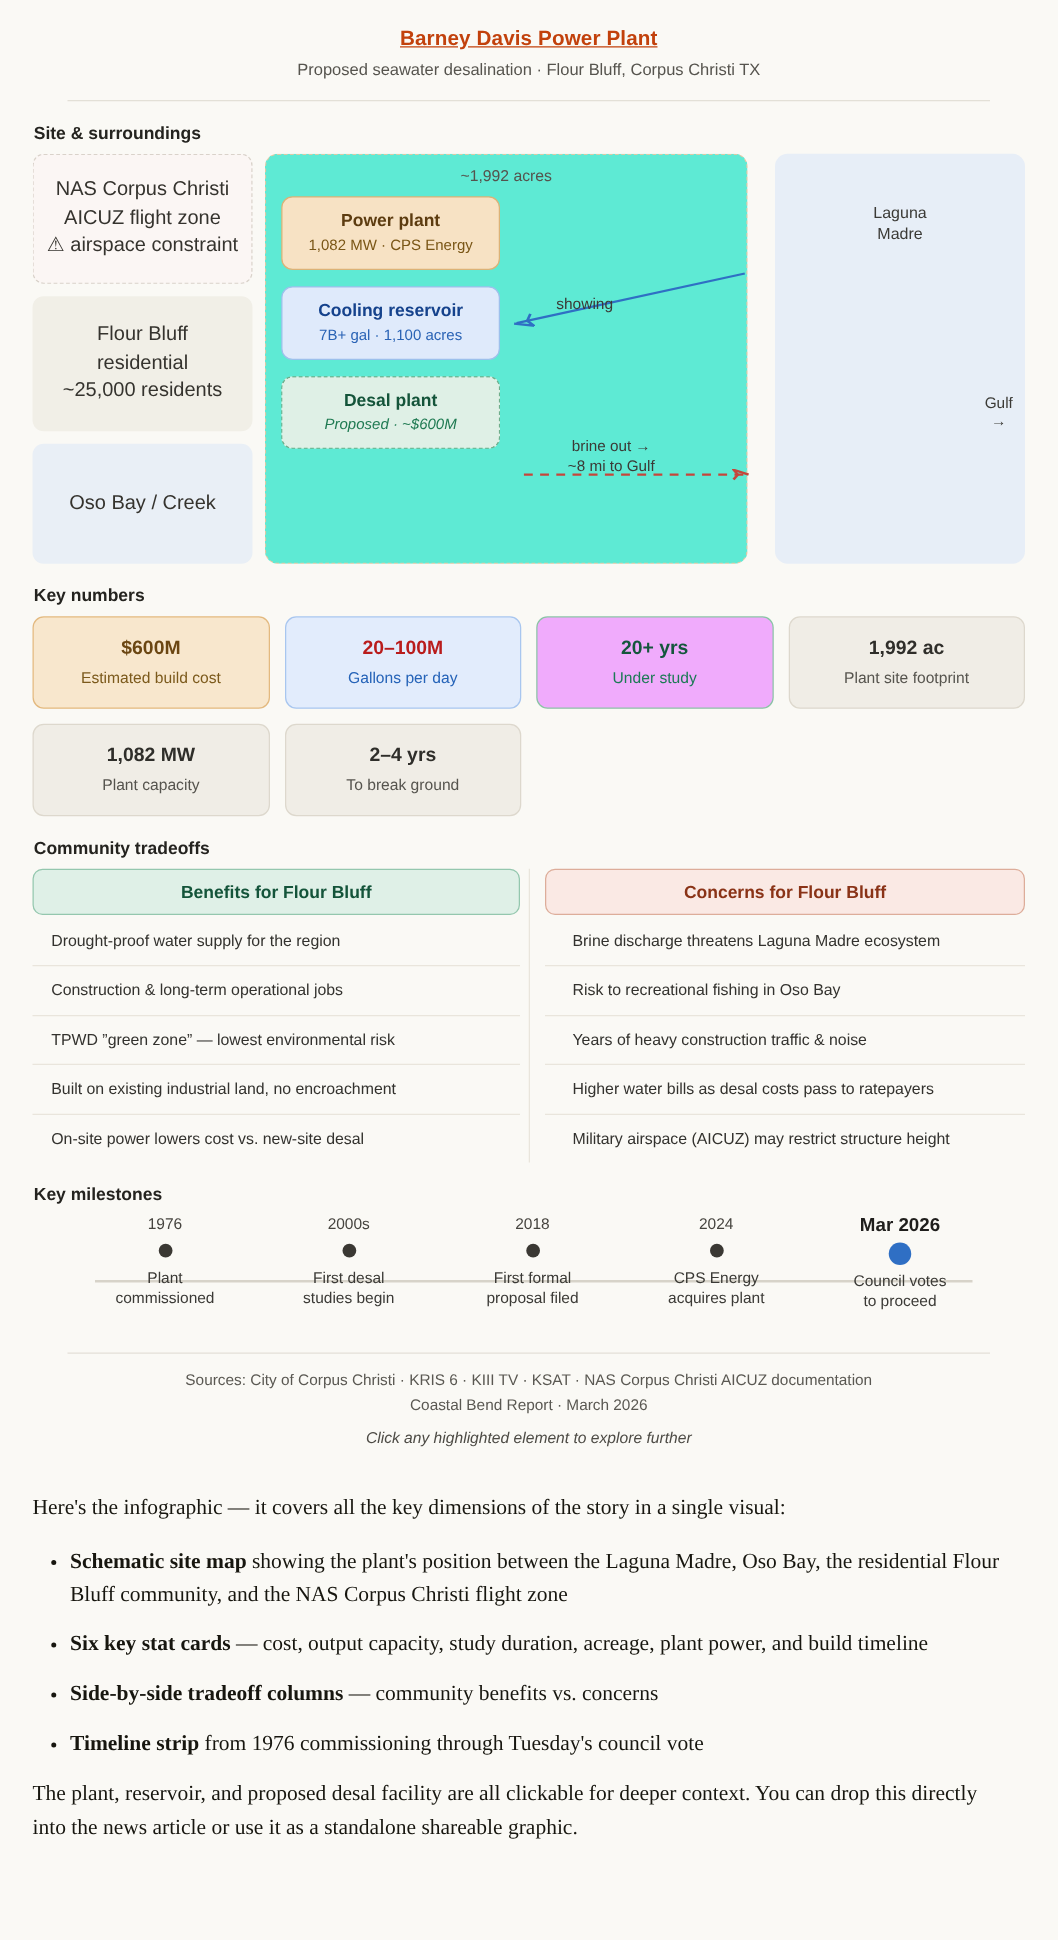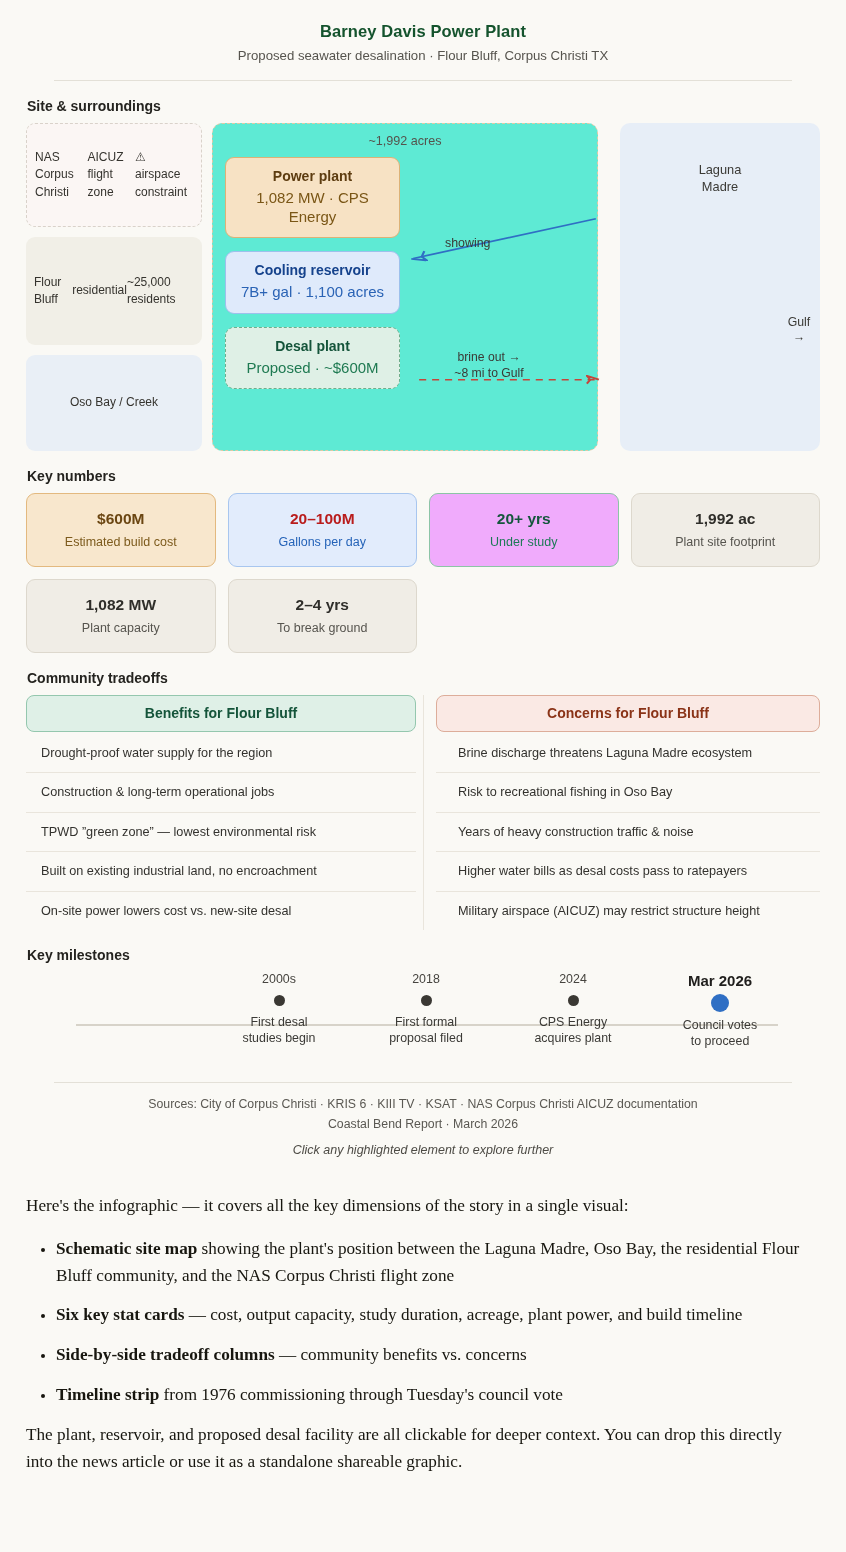--- a/index.html
+++ b/index.html
@@ -10,67 +10,67 @@
     font-family: "Liberation Sans", sans-serif;
     color: #1f1e1c;
     -webkit-font-smoothing: antialiased;
   }
 
   
   .infographic { width: 846px; padding: 18px 26px 6px 26px; }
 
   .ig-title {
     text-align:center; font-size: 16.5px; font-weight: 700;
-    color: #14532d; letter-spacing: .1px; margin: 4px 0 0 0;
+    color: #c2410c; letter-spacing: .1px; margin: 4px 0 0 0; text-decoration: underline;
   }
   .ig-sub {
     text-align:center; font-size: 13.2px; color: #56544e;
     margin: 7px 0 0 0; font-weight: 400;
   }
   .ig-rule { height:1px; background:#e3e0d7; margin: 17px 28px 0 28px; }
 
   .sec-h {
     font-size: 14px; font-weight:700; color:#24231f;
     margin: 17px 0 9px 1px;
   }
 
   
   .map { display:flex; gap: 10px; align-items: stretch; }
   .map-left { width: 176px; display:flex; flex-direction:column; gap: 10px; }
 
-  .mbox { border-radius: 9px; display:flex; flex-direction:row;
-          align-items:center; justify-content:center; text-align:left;
-          font-size: 12px; color:#35332e; line-height: 1.42; padding: 10px 8px; }
+  .mbox { border-radius: 9px; display:flex; flex-direction:column;
+          align-items:center; justify-content:center; text-align:right;
+          font-size: 16px; color:#35332e; line-height: 1.42; padding: 10px 8px; }
 
   .box-aicuz { height: 104px; background:#fbf6f4; border:1.3px dashed #d9d2ca; }
   .box-resid { height: 108px; background:#f1efe7; }
   .box-oso   { height: 96px;  background:#e9eff6; }
 
   .map-site {
     flex: 1; position: relative; border:1.4px dashed #ddc9a5;
     border-radius: 10px; background:#5eead4; padding: 10px 12px 12px 12px;
   }
   .acres { text-align:center; font-size:12.6px; color:#55534d; margin-bottom: 9px; }
 
   .unit { width: 175px; border-radius: 9px; padding: 10px 8px 11px 8px; text-align:center; }
   .unit + .unit { margin-top: 13px; }
   .unit-t { font-size: 14px; font-weight:700; line-height:1.2; }
-  .unit-s { font-size: 15px; margin-top: 4px; line-height:1.25; }
+  .unit-s { font-size: 12px; margin-top: 4px; line-height:1.25; }
 
   .u-power { background:#f7e2c4; border:1.2px solid #dcb277; }
   .u-power .unit-t { color:#5d3c10; }
   .u-power .unit-s { color:#7a5616; }
 
   .u-res { background:#dfeafb; border:1.2px solid #9dc0ec; }
   .u-res .unit-t { color:#15428c; }
   .u-res .unit-s { color:#2a63b5; }
 
   .u-desal { background:#dff0e6; border:1.6px dashed #6fae8b; }
   .u-desal .unit-t { color:#14543a; }
-  .u-desal .unit-s { color:#1f7a52; }
+  .u-desal .unit-s { color:#1f7a52;font-style:italic; }
 
   .map-water {
     width: 200px; background:#e7eef7; border-radius:10px;
     padding-top: 38px; text-align:center;
     font-size:12.8px; color:#3b3a36; line-height:1.35;
   }
   .gulf {
     position:absolute; right: -2px; top: 192px; width: 46px; text-align:center;
     font-size:12.3px; color:#3b3a36; line-height:1.25;
   }
@@ -271,20 +271,28 @@
         <div class="tli">Higher water bills as desal costs pass to ratepayers</div>
         <div class="tli" style="border-bottom:none;">Military airspace (AICUZ) may restrict structure height</div>
       </div>
     </div>
   </div>
 
   <div class="sec-h">Key milestones</div>
   <div class="tl-wrap">
     <div class="tl-line"></div>
 
+    <div class="tl-item" style="left:106px;">
+      <div class="tl-year">1976</div>
+      <div class="tl-dot"></div>
+      <div class="tl-lab">
+        <div>Plant</div>
+        <div>commissioned</div>
+      </div>
+    </div>
 
     <div class="tl-item" style="left:253px;">
       <div class="tl-year">2000s</div>
       <div class="tl-dot"></div>
       <div class="tl-lab">
         <div>First desal</div>
         <div>studies begin</div>
       </div>
     </div>
 

